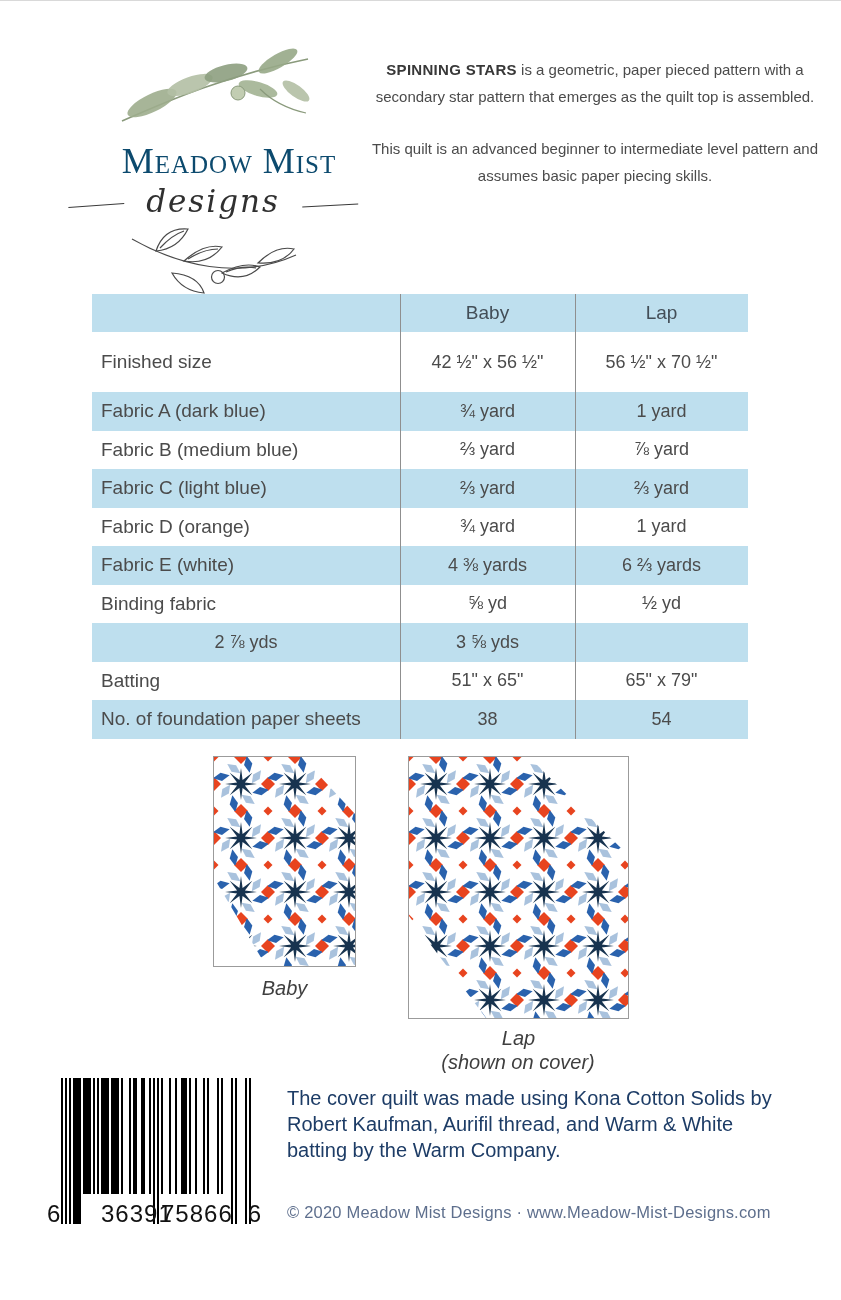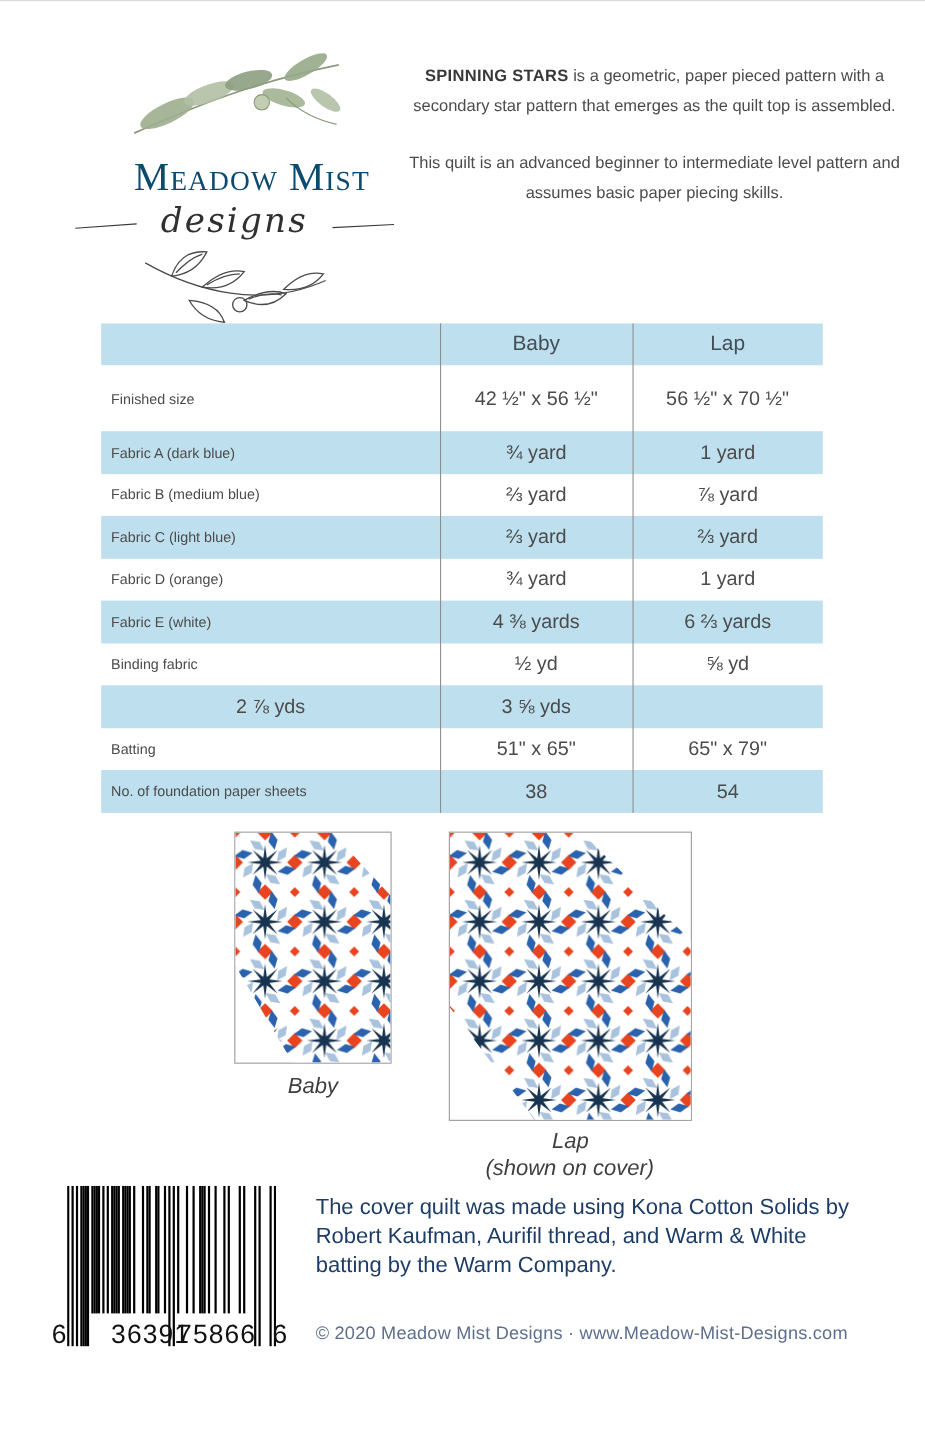--- a/index.html
+++ b/index.html
@@ -42,21 +42,21 @@
 
   
   .size-table { position:absolute; left:92px; top:293px; width:656px; }
   .trow { display:grid; grid-template-columns:308px 175px 173px; align-items:stretch; }
   .trow > div { display:flex; align-items:center; }
   .trow.blue { background:var(--table-blue,#bedfee); }
   .thead { height:38px; }
   .thead .tval { font-size:19px; color:#434e57; }
   .r-tall { height:60px; }
   .r-std { height:38.5px; }
-  .tlabel { padding-left:9px; font-size:13px; color:#4b4b4b; }
+  .tlabel { padding-left:9px; font-size:19px; color:#4b4b4b; }
   .tval { justify-content:center; font-size:18px; color:#4b4b4b; text-align:center; }
   .divider { position:absolute; top:0; bottom:0; width:1px; background:#8f8f8f; }
   .div1 { left:308px; } .div2 { left:483px; }
 
   
   .quilt-box { position:absolute; background:#fff; border:1px solid #9b9b9b; }
   .quilt-baby { left:213px; top:755px; width:143px; height:211px; }
   .quilt-lap  { left:408px; top:755px; width:221px; height:263px; }
   .quilt-box svg { display:block; width:100%; height:100%; }
   .qcap {
@@ -195,22 +195,22 @@
       <div class="tval">¾ yard</div>
       <div class="tval">1 yard</div>
     </div>
     <div class="trow r-std blue">
       <div class="tlabel">Fabric E (white)</div>
       <div class="tval">4 ⅜ yards</div>
       <div class="tval">6 ⅔ yards</div>
     </div>
     <div class="trow r-std">
       <div class="tlabel">Binding fabric</div>
+      <div class="tval">⅝ yd</div>
       <div class="tval">½ yd</div>
-      <div class="tval">⅝ yd</div>
     </div>
     <div class="trow r-std blue">
       <div class="tval">2 ⅞ yds</div>
       <div class="tval">3 ⅝ yds</div>
     </div>
     <div class="trow r-std">
       <div class="tlabel">Batting</div>
       <div class="tval">51" x 65"</div>
       <div class="tval">65" x 79"</div>
     </div>

